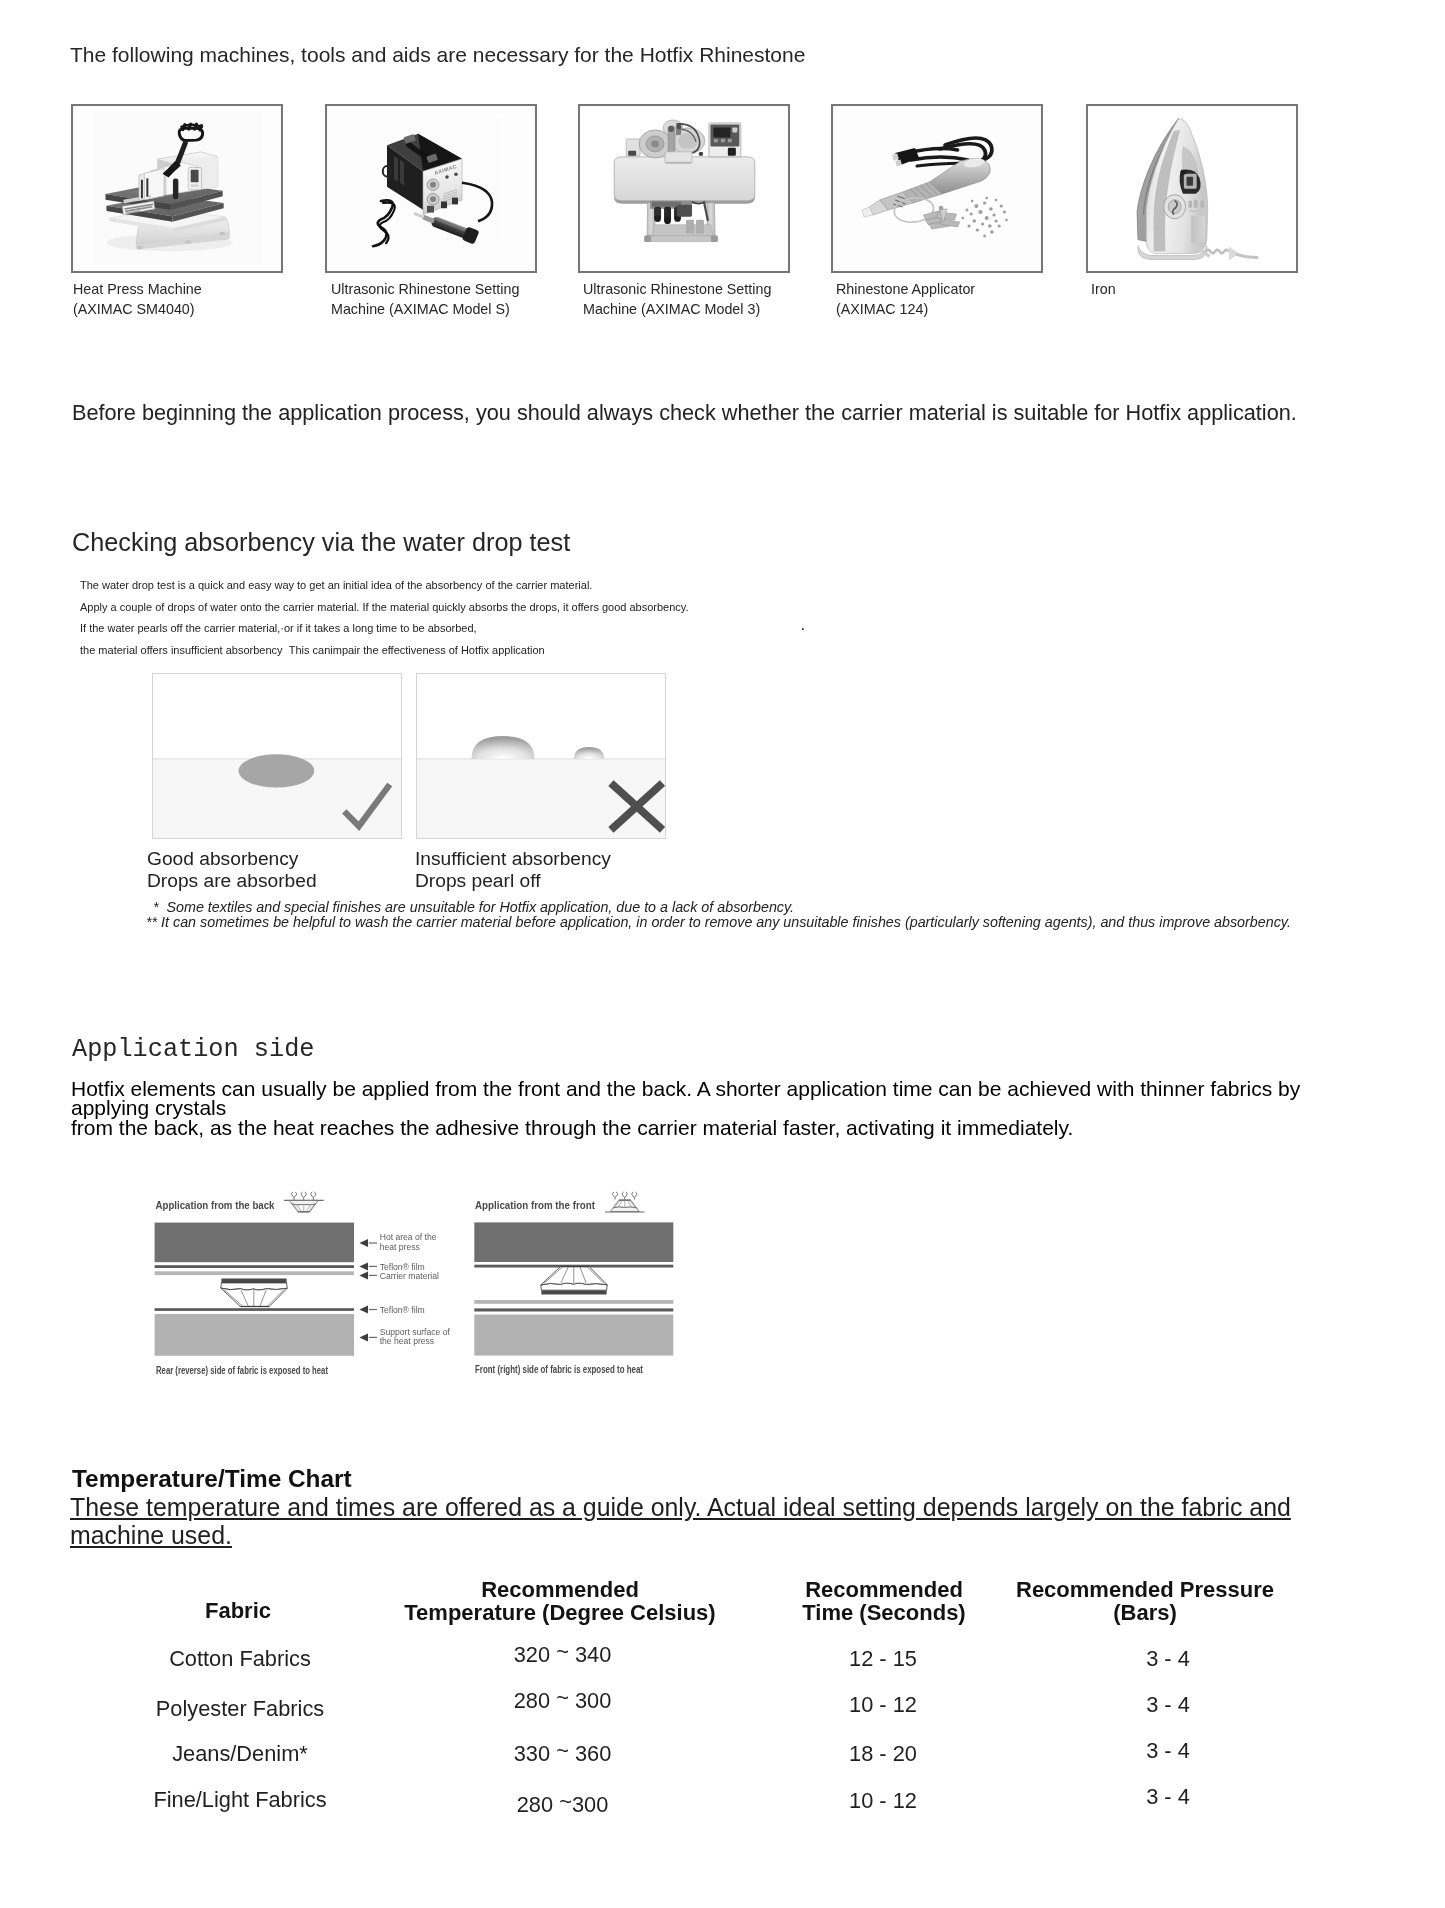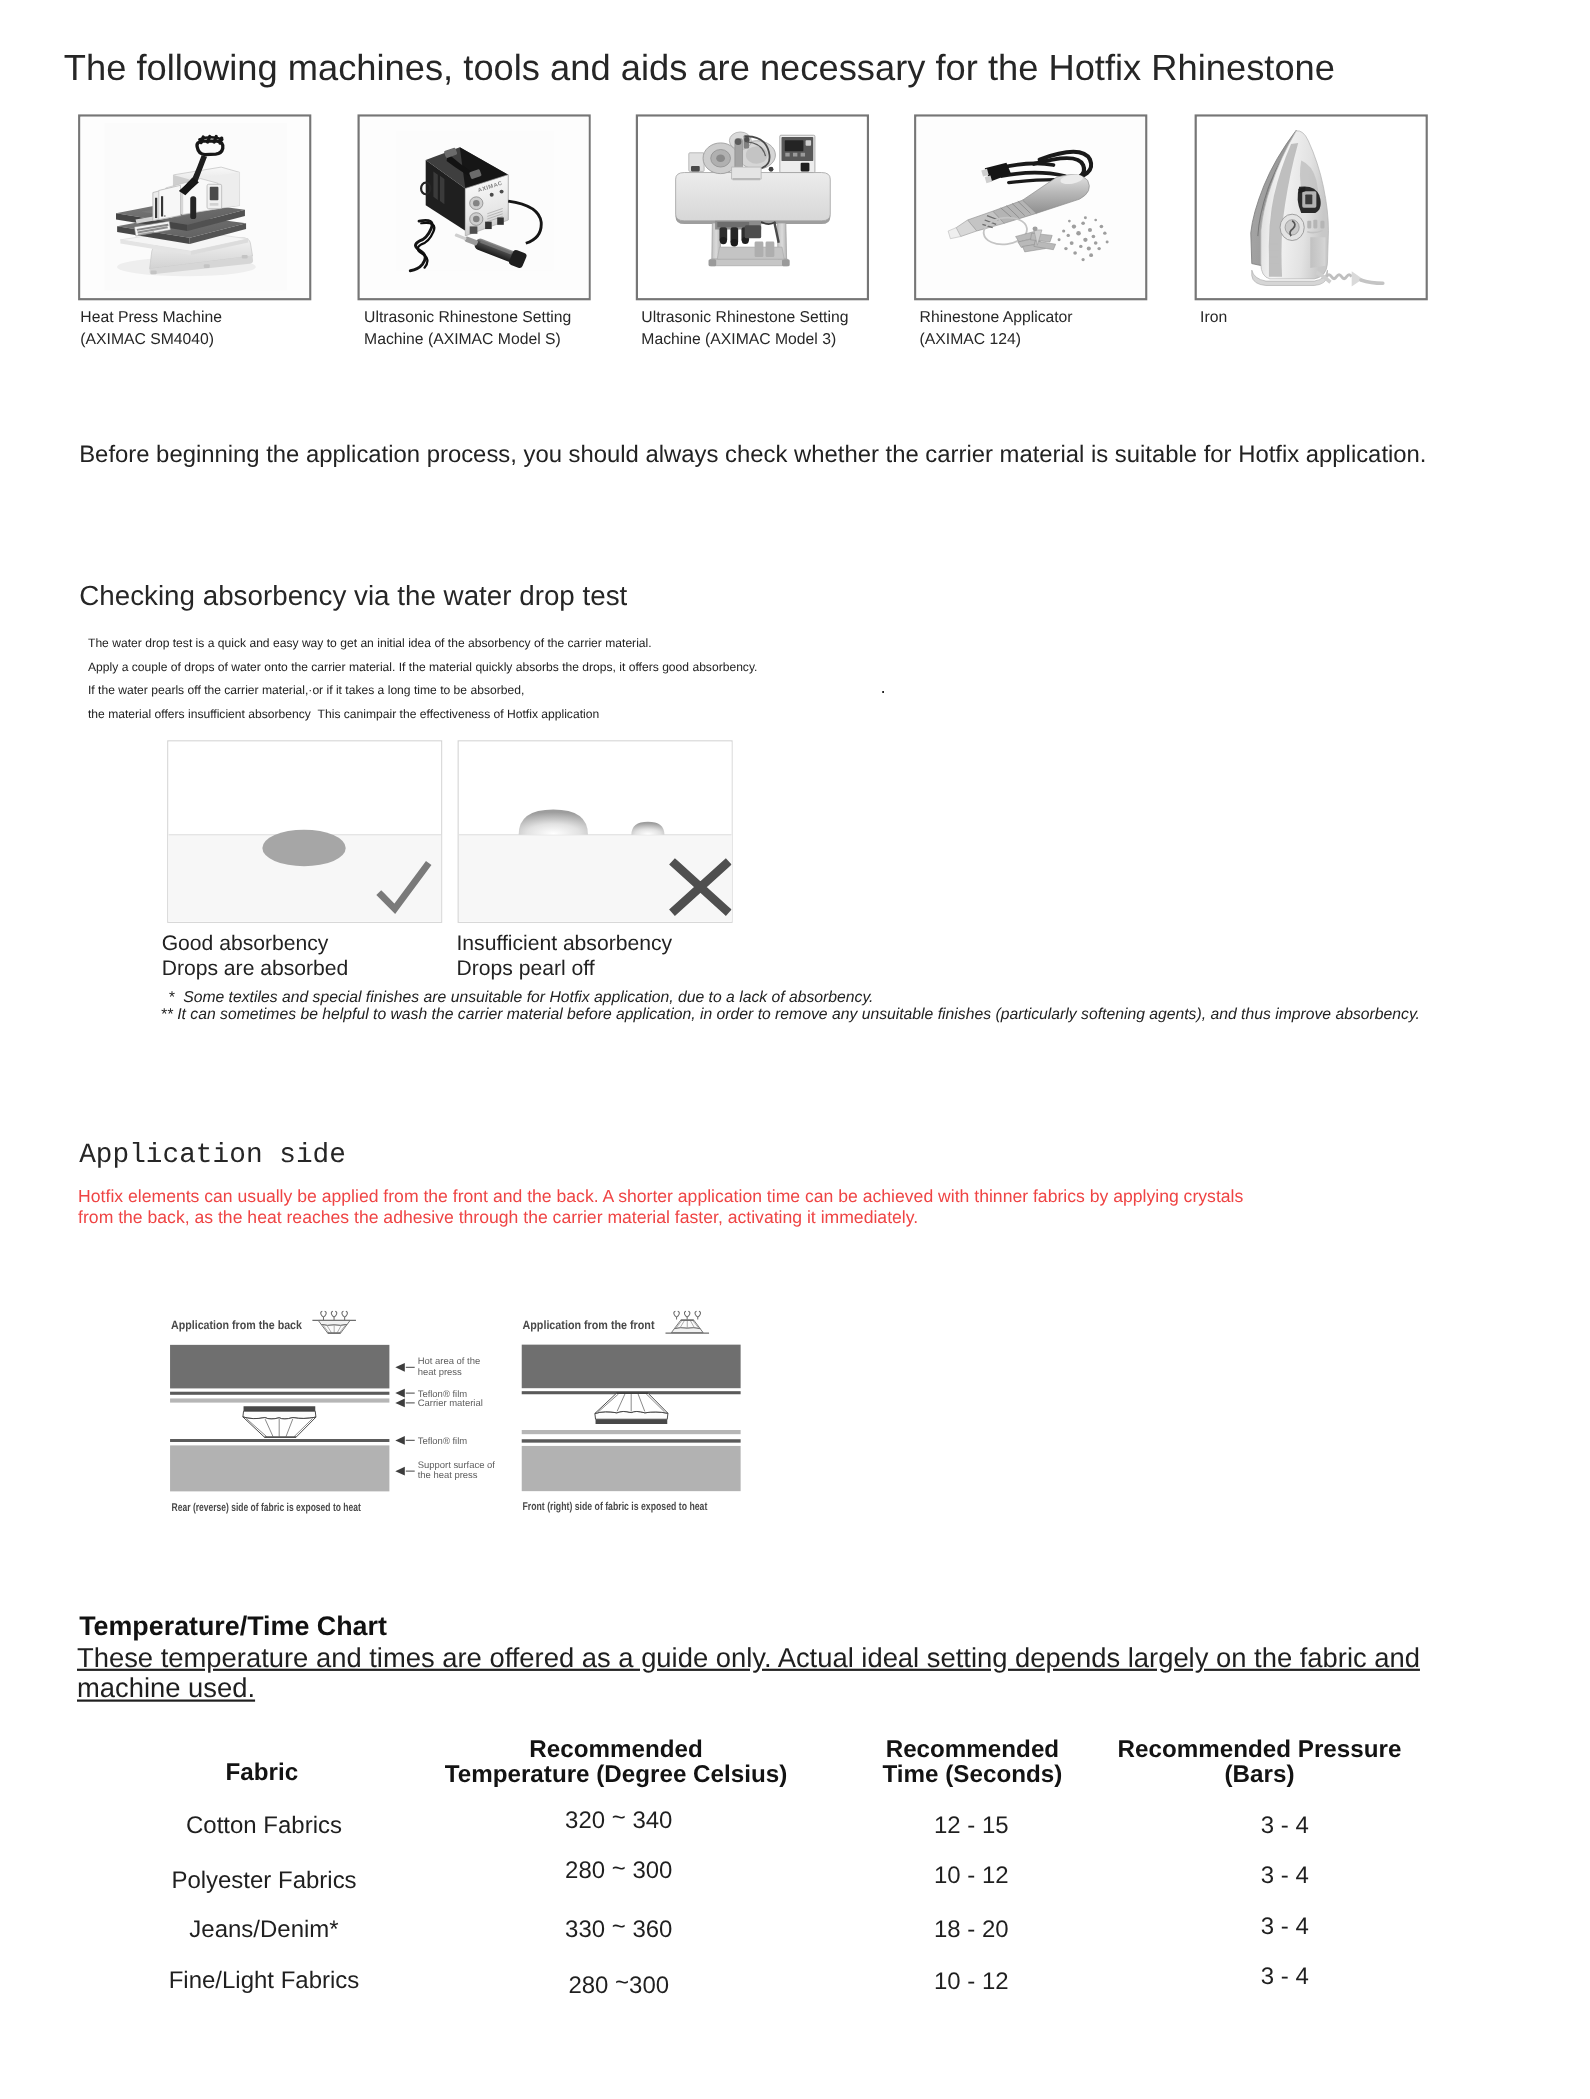--- a/index.html
+++ b/index.html
@@ -7,21 +7,21 @@
   body{
     width:1445px;height:1908px;background:#ffffff;
     font-family:"Liberation Sans", sans-serif;
     color:#1a1a1a; position:relative; overflow:hidden;
     -webkit-font-smoothing:antialiased;
   }
   .pg{position:absolute;left:0;top:0;width:1445px;height:1908px;}
   .abs{position:absolute;}
 
   
-  #main-heading{left:58px;top:43px;font-size:33px;font-weight:400;color:#262626;white-space:nowrap;}
+  #main-heading{left:70px;top:43px;font-size:21px;font-weight:400;color:#262626;white-space:nowrap;}
 
   
   .mcard{position:absolute;top:103.5px;width:212px;height:169.5px;border:2px solid #767676;box-sizing:border-box;background:#fff;overflow:hidden;}
   .mcap{position:absolute;top:280px;width:250px;font-size:14.3px;line-height:19.8px;color:#262626;}
   .mcard svg{display:block;}
 
   
   #before-note{left:72px;top:400px;font-size:21.7px;color:#222;white-space:nowrap;}
 
   
@@ -32,21 +32,21 @@
 
   
   .afig{position:absolute;top:673px;width:250px;height:166px;border:1px solid #d4d4d4;box-sizing:border-box;overflow:hidden;background:#fff;}
   .acap{position:absolute;top:848px;font-size:19.2px;line-height:22.2px;color:#222;}
 
   
   .fnote{position:absolute;font-size:14.3px;line-height:18px;color:#222;white-space:nowrap;font-style:italic;}
 
   
   #app-h{left:72px;top:1035px;font-family:Liberation Mono, monospace;}
-  #app-body{left:71px;top:1079px;font-size:16px;line-height:19.3px;color:#ef4444;width:1245px;}
+  #app-body{left:71px;top:1079px;font-size:21px;line-height:19.3px;color:#000000;width:1245px;}
 
   
   #tt-title{left:72px;top:1465px;font-size:24.4px;font-weight:700;color:#111;white-space:nowrap;}
   #tt-sub{left:70px;top:1493px;font-size:24.9px;line-height:28.1px;color:#1f1f1f;width:1280px;text-decoration:underline;}
   .tt-head{position:absolute;font-size:22px;font-weight:700;color:#131313;text-align:center;line-height:23.2px;}
   .tt-cell{position:absolute;font-size:21.8px;color:#1f1f1f;text-align:center;white-space:nowrap;}
   .tt-cell .tl{display:inline-block;vertical-align:2.5px;}
 </style>
 </head>
 <body>

